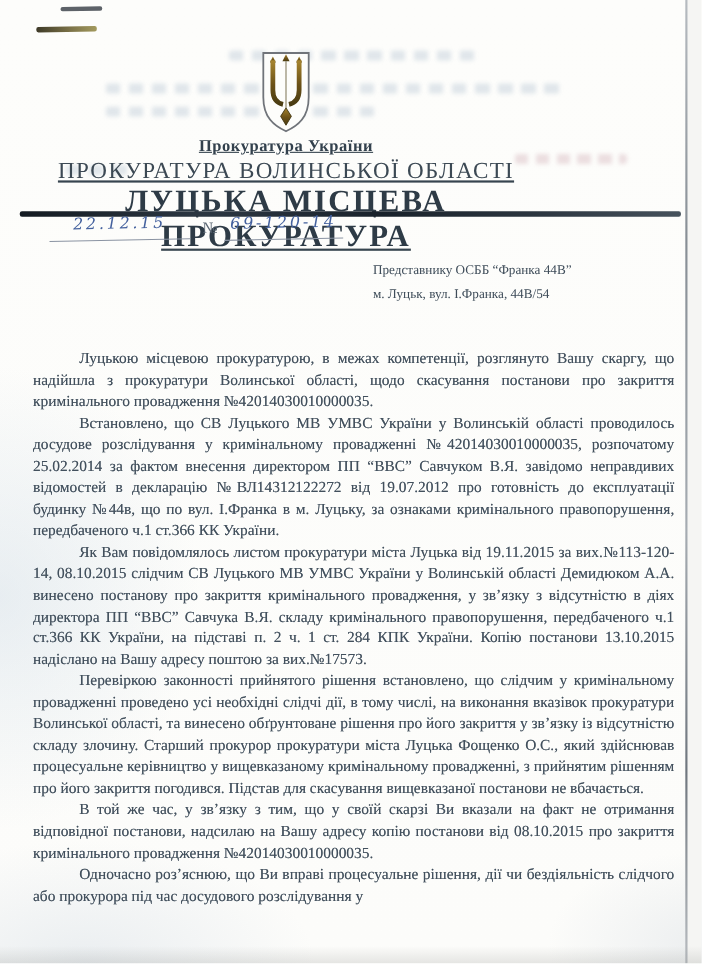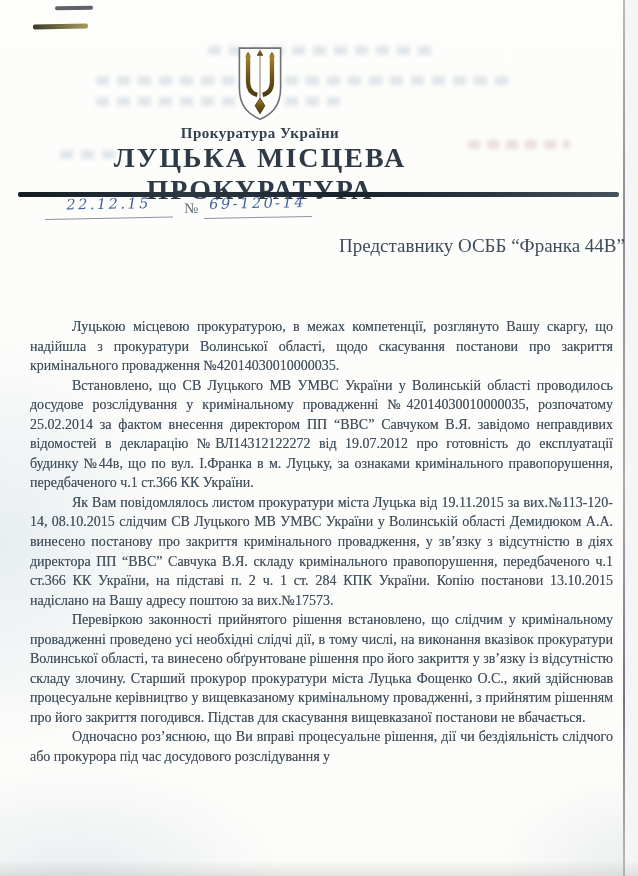--- a/index.html
+++ b/index.html
@@ -24,38 +24,38 @@
     background:linear-gradient(90deg,#3e3a28,#7a7147 55%,#a39a5e);transform:rotate(-1deg);}
   .bleed{position:absolute;height:9px;border-radius:3px;filter:blur(2px);opacity:.55;
     background:repeating-linear-gradient(90deg,rgba(148,170,192,.5) 0 13px,rgba(148,170,192,0) 13px 21px);}
   .bleed-1{left:208px;top:46px;width:225px;}
   .bleed-2{left:96px;top:76px;width:420px;}
   .bleed-3{left:96px;top:97px;width:245px;}
   .bleed-4{left:468px;top:140px;width:102px;opacity:.5;
     background:repeating-linear-gradient(90deg,rgba(190,140,152,.55) 0 12px,rgba(190,140,152,0) 12px 19px);}
   .bleed-5{left:60px;top:150px;width:60px;}
   
-  .header{position:absolute;left:0;top:46px;width:520px;text-align:center;color:#37454f;}
+  .header{position:absolute;left:0;top:46px;width:520px;text-align:center;color:#37454f;text-decoration:underline;}
   .emblem{display:block;margin:0 auto;width:66px;height:76px;}
   .org-country{margin-top:3px;font-size:15px;font-weight:bold;letter-spacing:.5px;color:#33414d;}
   .org-region{margin-top:1px;font-size:21px;letter-spacing:1.2px;color:#3c4954;}
   .org-local{margin-top:0;font-size:28px;font-weight:bold;letter-spacing:2px;color:#2e3b46;}
   .org-address{margin-top:1px;font-size:10.5px;letter-spacing:.3px;color:#51606d;}
   .rule{position:absolute;left:18px;top:192px;width:601px;height:5px;border-radius:2px;
     background:linear-gradient(90deg,#141b22,#2c3742 28%,#19222b 55%,#2c3640 78%,#46525c);}
   
   .ref-blank{position:absolute;height:22px;border-bottom:1.5px solid #8a93a2;text-align:center;
     font-family:"DejaVu Serif",serif;font-style:italic;font-size:14.5px;letter-spacing:2.5px;
     color:#44619e;transform:rotate(-1.1deg);transform-origin:left bottom;}
   .ref-date{left:45px;top:197px;width:128px;}
   .ref-number{left:204px;top:196px;width:108px;}
   .ref-no-symbol{position:absolute;left:184px;top:200px;font-size:14.5px;color:#5c6874;
     font-family:"Liberation Serif",serif;}
   
-  .addressee{position:absolute;left:339px;top:235px;font-size:19px;line-height:21.5px;color:#3e4c59;}
+  .addressee{position:absolute;left:339px;top:235px;font-size:12px;line-height:21.5px;color:#3e4c59;}
   
   .body-text{position:absolute;left:30px;top:317px;width:583px;font-size:14px;line-height:19.55px;
     color:#42505d;text-align:justify;text-shadow:0 0 .5px rgba(66,80,93,.65);}
   .body-text p{margin:0;text-indent:42px;}
 </style>
 </head>
 <body>
 
 <div class="page">
 
@@ -84,33 +84,36 @@
       <path d="M28 10 L23 20 L33 20 Z" fill="url(#tg)"></path>
       <path d="M72 10 L67 20 L77 20 Z" fill="url(#tg)"></path>
       <path d="M50 14 V100" stroke="url(#tg)" stroke-width="9" fill="none"></path>
       <path d="M28 16 V66 C28 81 36 88 45 90" stroke="url(#tg)" stroke-width="8" fill="none"></path>
       <path d="M72 16 V66 C72 81 64 88 55 90" stroke="url(#tg)" stroke-width="8" fill="none"></path>
       <path d="M38 100 H62" stroke="url(#tg)" stroke-width="5" fill="none"></path>
       <path d="M50 96 L59 110 L50 125 L41 110 Z" fill="url(#tg)" stroke="#3f3310" stroke-width="1.5"></path>
       <path d="M50 18 V96" stroke="#46390f" stroke-width="2" fill="none" opacity="0.6"></path>
     </svg>
     <div class="org-country">Прокуратура України</div>
+    <div class="org-region">ПРОКУРАТУРА ВОЛИНСЬКОЇ ОБЛАСТІ</div>
     <div class="org-local">ЛУЦЬКА МІСЦЕВА ПРОКУРАТУРА</div>
   </div>
   <div class="rule"></div>
 
   <div class="ref-blank ref-date">22.12.15</div>
   <div class="ref-no-symbol">№</div>
   <div class="ref-blank ref-number">69-120-14</div>
 
   <div class="addressee">
     <div>Представнику ОСББ “Франка 44В”</div>
+    <div>м. Луцьк, вул. І.Франка, 44В/54</div>
   </div>
 
   <div class="body-text">
     <p>Луцькою місцевою прокуратурою, в межах компетенції, розглянуто Вашу скаргу, що надійшла з прокуратури Волинської області, щодо скасування постанови про закриття кримінального провадження №42014030010000035.</p>
     <p>Встановлено, що СВ Луцького МВ УМВС України у Волинській області проводилось досудове розслідування у кримінальному провадженні №42014030010000035, розпочатому 25.02.2014 за фактом внесення директором ПП “ВВС” Савчуком В.Я. завідомо неправдивих відомостей в декларацію №ВЛ14312122272 від 19.07.2012 про готовність до експлуатації будинку №44в, що по вул. І.Франка в м. Луцьку, за ознаками кримінального правопорушення, передбаченого ч.1 ст.366 КК України.</p>
     <p>Як Вам повідомлялось листом прокуратури міста Луцька від 19.11.2015 за вих.№113-120-14, 08.10.2015 слідчим СВ Луцького МВ УМВС України у Волинській області Демидюком А.А. винесено постанову про закриття кримінального провадження, у зв’язку з відсутністю в діях директора ПП “ВВС” Савчука В.Я. складу кримінального правопорушення, передбаченого ч.1 ст.366 КК України, на підставі п. 2 ч. 1 ст. 284 КПК України. Копію постанови 13.10.2015 надіслано на Вашу адресу поштою за вих.№17573.</p>
     <p>Перевіркою законності прийнятого рішення встановлено, що слідчим у кримінальному провадженні проведено усі необхідні слідчі дії, в тому числі, на виконання вказівок прокуратури Волинської області, та винесено обґрунтоване рішення про його закриття у зв’язку із відсутністю складу злочину. Старший прокурор прокуратури міста Луцька Фощенко О.С., який здійснював процесуальне керівництво у вищевказаному кримінальному провадженні, з прийнятим рішенням про його закриття погодився. Підстав для скасування вищевказаної постанови не вбачається.</p>
+    <p>В той же час, у зв’язку з тим, що у своїй скарзі Ви вказали на факт не отримання відповідної постанови, надсилаю на Вашу адресу копію постанови від 08.10.2015 про закриття кримінального провадження №42014030010000035.</p>
     <p>Одночасно роз’яснюю, що Ви вправі процесуальне рішення, дії чи бездіяльність слідчого або прокурора під час досудового розслідування у</p>
   </div>
 
 </div>
 
 </body></html>

